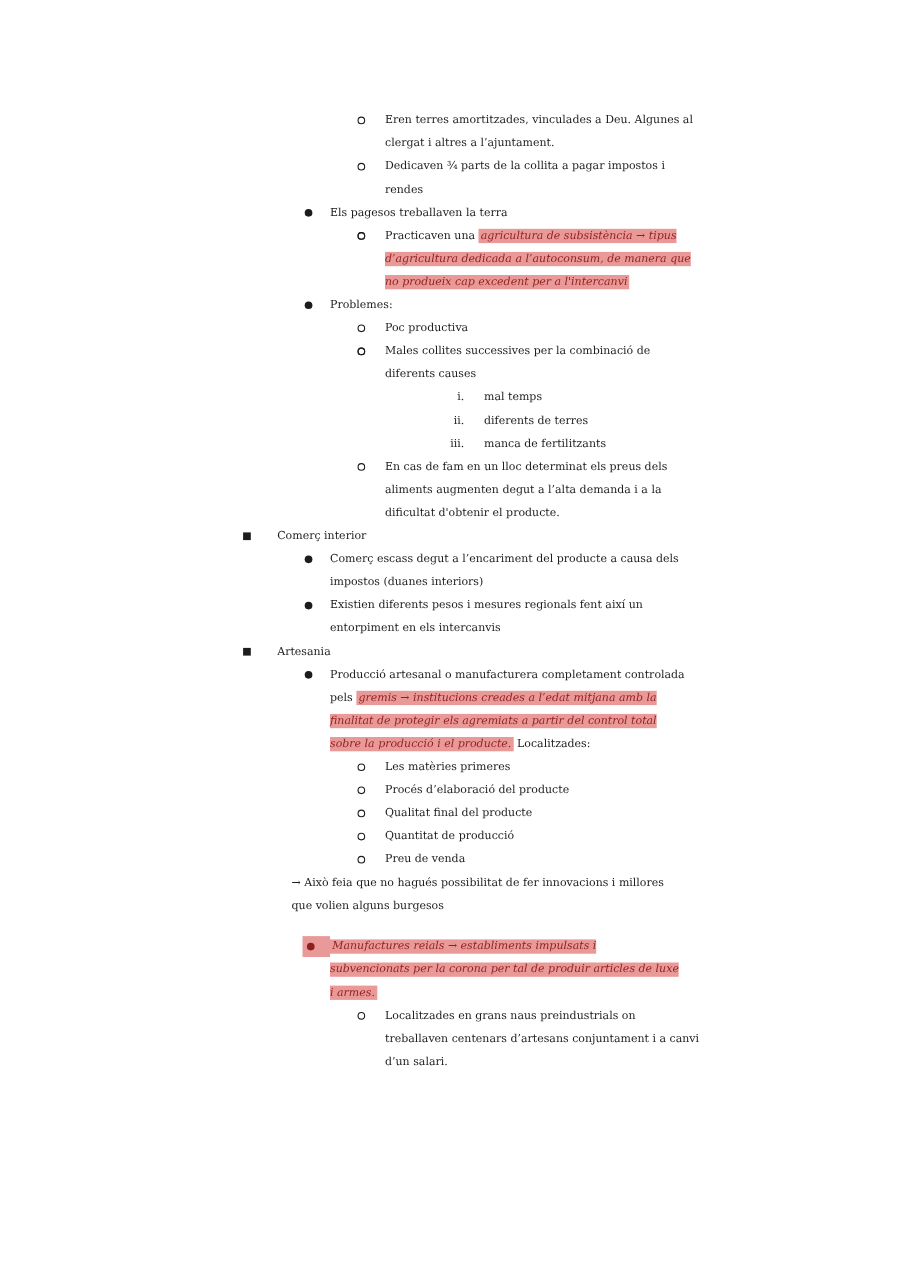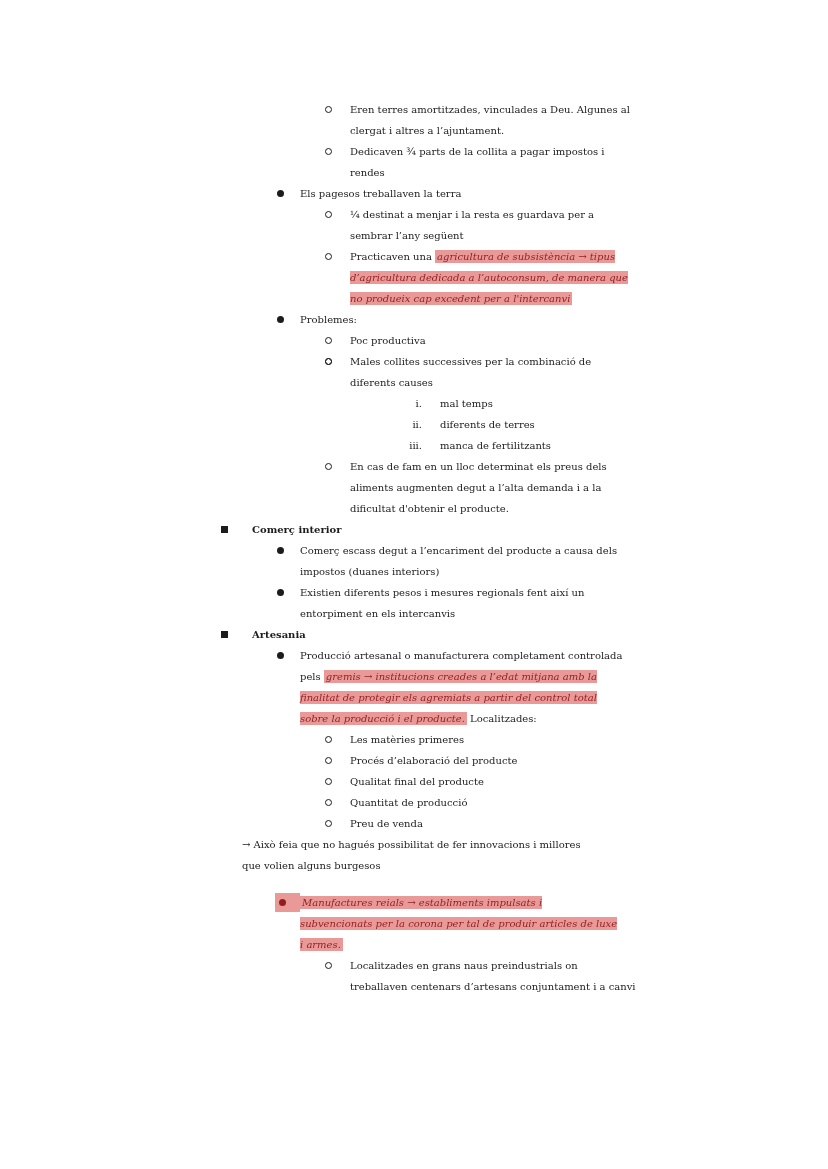--- a/index.html
+++ b/index.html
@@ -18,24 +18,24 @@
     line-height: 21px;
     color: var(--text-color, #1c1c1c);
   }
   .content {
     position: absolute;
     left: 0;
     top: 99px;
     width: 828px;
   }
   .li { position: relative; }
-  .para { position: relative; padding-left: 242px; padding-right: 60px; }
+  .para { position: relative; padding-left: 242px; padding-right: 60px; margin-left: 23px; }
   .spacer { height: 16px; }
 
-  .lvl-square { padding-left: 252px; padding-right: 60px; font-weight: bold; }
+  .lvl-square { padding-left: 252px; padding-right: 60px; }
   .lvl-disc   { padding-left: 300px; padding-right: 50px; }
   .lvl-circle { padding-left: 350px; padding-right: 50px; }
   .lvl-roman  { padding-left: 440px; padding-right: 50px; }
 
   .bullet { position: absolute; display: block; }
   .sq   { left: 221px; top: 7px;  width: 7px; height: 7px; background: var(--text-color, #1c1c1c); }
   .dot  { left: 277px; top: 7px;  width: 7px; height: 7px; border-radius: 50%; background: var(--text-color, #1c1c1c); }
   .ring { left: 325px; top: 7px;  width: 7px; height: 7px; border-radius: 50%;
           border: 1.4px solid var(--text-color, #1c1c1c); box-sizing: border-box; background: transparent; }
 
@@ -63,22 +63,21 @@
 </head>
 <body>
 
 <div class="page" style="--page-bg: #ffffff; --text-color: #1c1c1c; --hl-bg: #ea9999; --hl-text: #8f1f1f;">
   <div class="content" id="doc-body">
       <div class="li lvl-circle"><span class="bullet ring"></span><span class="txt"><span>Eren terres amortitzades, vinculades a Deu. Algunes al
 clergat i altres a l’ajuntament.</span></span></div>
       <div class="li lvl-circle"><span class="bullet ring"></span><span class="txt"><span>Dedicaven ¾ parts de la collita a pagar impostos i
 rendes</span></span></div>
       <div class="li lvl-disc"><span class="bullet dot"></span><span class="txt"><span>Els pagesos treballaven la terra</span></span></div>
-      <div class="li lvl-circle"><span class="bullet ring"></span><span class="txt"><span>¼ destinat a menjar i la resta es guardava per a
-sembrar l’any següent</span></span></div>
+      <div class="li lvl-circle"><span class="bullet ring"></span></div>
       <div class="li lvl-circle"><span class="bullet ring"></span><span class="txt"><span>Practicaven una </span><mark class="hl">agricultura de subsistència → tipus
 d’agricultura dedicada a l’autoconsum, de manera que
 no produeix cap excedent per a l'intercanvi</mark></span></div>
       <div class="li lvl-disc"><span class="bullet dot"></span><span class="txt"><span>Problemes:</span></span></div>
       <div class="li lvl-circle"><span class="bullet ring"></span><span class="txt"><span>Poc productiva</span></span></div>
       <div class="li lvl-circle"><span class="bullet ring"></span></div>
       <div class="li lvl-circle"><span class="bullet ring"></span><span class="txt"><span>Males collites successives per la combinació de
 diferents causes</span></span></div>
       <div class="li lvl-roman"><span class="marker">i.</span><span class="txt"><span>mal temps</span></span></div>
       <div class="li lvl-roman"><span class="marker">ii.</span><span class="txt"><span>diferents de terres</span></span></div>

